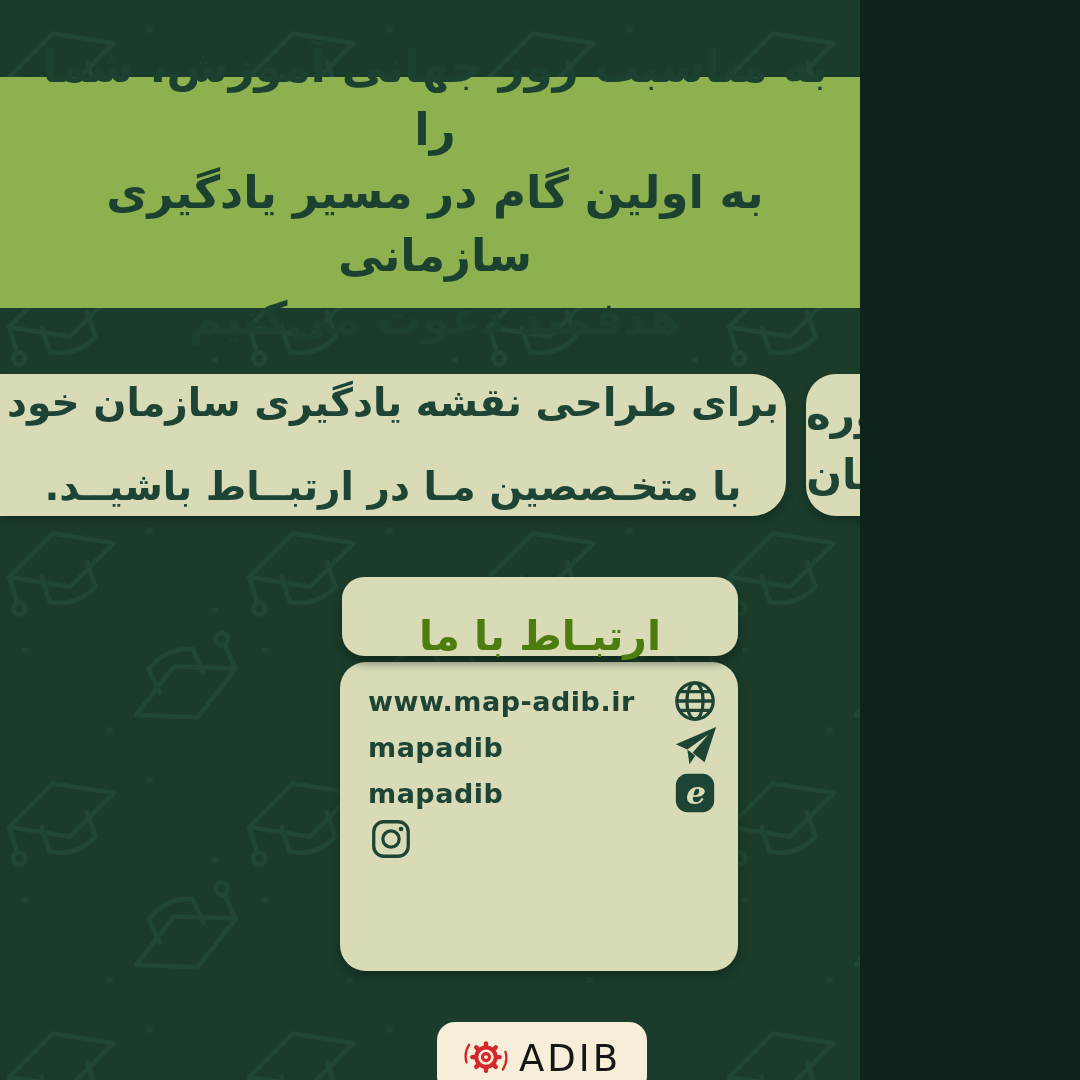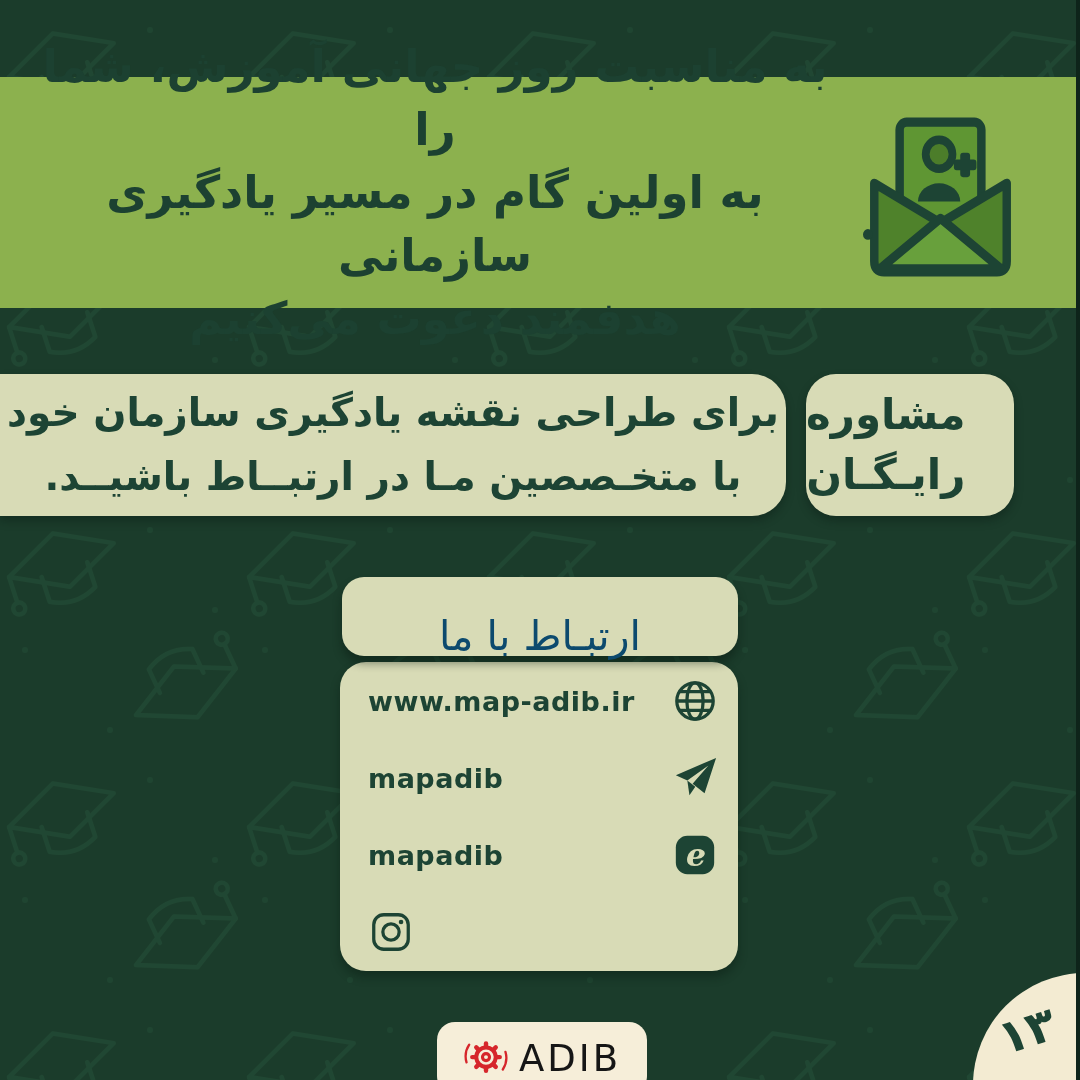--- a/index.html
+++ b/index.html
@@ -1,17 +1,17 @@
 <!DOCTYPE html>
 <html lang="fa"><head>
 <meta charset="utf-8">
 <style>
   html,body{margin:0;padding:0;background:#0e241a;}
   .poster{
-    position:relative;width:1076px;height:1080px;overflow:hidden;
+    position:relative;width:860px;height:1080px;overflow:hidden;
     background:#1b3c2b;
     font-family:"DejaVu Sans",sans-serif;
   }
   .bg-svg{position:absolute;inset:0;display:block;}
 
   
   .banner{
     position:absolute;left:0;top:77px;width:1080px;height:231px;
     background:#8cb14e;
   }
@@ -26,48 +26,48 @@
 
   
   .info-box{
     position:absolute;left:0;top:374px;width:786px;height:142px;
     background:#d8dbb6;border-radius:0 34px 34px 0;
     display:flex;align-items:center;justify-content:center;
     box-shadow:0 5px 9px rgba(8,24,16,.35);
   }
   .info-text{
     direction:rtl;text-align:center;color:#1d4434;font-weight:bold;
-    font-size:39px;line-height:64px;white-space:pre-line;
+    font-size:39px;line-height:84px;white-space:pre-line;
   }
   .consult-box{
     position:absolute;left:806px;top:374px;width:208px;height:142px;
     background:#d8dbb6;border-radius:30px;
     display:flex;align-items:center;justify-content:flex-start;
     box-shadow:0 5px 9px rgba(8,24,16,.35);
   }
   .consult-text{
     direction:rtl;text-align:center;color:#1d4434;font-weight:bold;
     font-size:42px;line-height:60px;white-space:pre-line;
   }
 
   
   .contact-header{
     position:absolute;left:342px;top:577px;width:396px;height:79px;
     background:#d8dbb6;border-radius:22px;
     display:flex;align-items:center;justify-content:center;
     box-shadow:0 7px 10px rgba(8,24,16,.45);z-index:2;
   }
   .contact-title{
-    direction:rtl;color:#0c4a6e;font-weight:normal;font-size:41px;margin-top:38px;
+    direction:rtl;color:#4d7c0f;font-weight:bold;font-size:41px;margin-top:38px;
   }
   .contact-card{
     position:absolute;left:340px;top:662px;width:398px;height:309px;
     background:#d8dbb6;border-radius:26px;
     box-shadow:0 6px 10px rgba(8,24,16,.4);
-    display:flex;flex-direction:column;justify-content:space-between;
+    display:flex;flex-direction:column;justify-content:flex-start;
     padding:16px 20px 16px 28px;box-sizing:border-box;z-index:1;
   }
   .contact-row{
     display:flex;align-items:center;justify-content:space-between;
   }
   .contact-label{
     color:#1d4434;font-weight:bold;font-size:27px;letter-spacing:.5px;
   }
   .contact-icon{display:inline-flex;}
   .contact-icon svg{width:46px;height:46px;display:block;}

